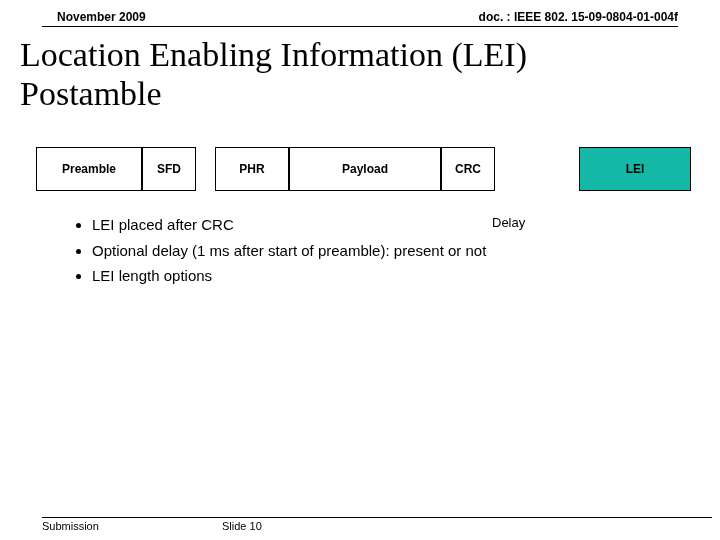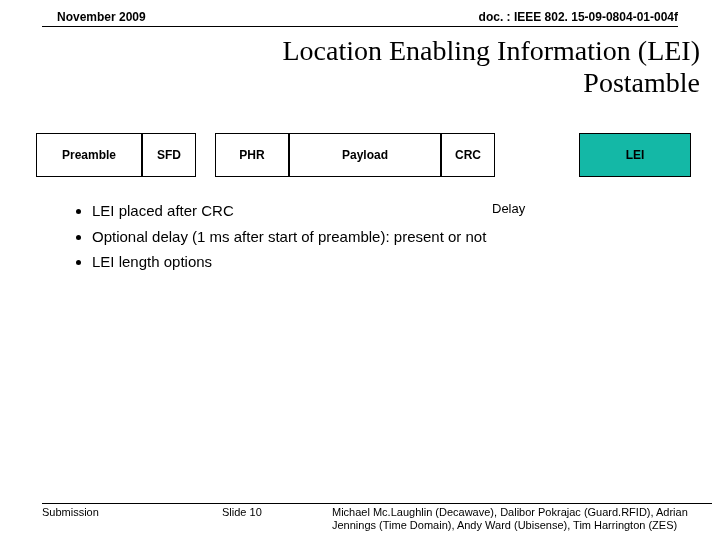--- a/index.html
+++ b/index.html
@@ -20,23 +20,23 @@
     font-size: 12px;
     font-weight: bold;
   }
   .header-right { text-align: right; }
   .hr-top {
     border: none;
     border-top: 1.5px solid #000;
     margin: 2px 42px 0 42px;
   }
   .title {
-    text-align: right;
+    text-align: left;
     font-family: "Times New Roman", serif;
-    font-size: 28px;
+    font-size: 34px;
     font-weight: normal;
     margin: 8px 20px 0 20px;
     line-height: 1.15;
   }
   .packet {
     display: flex;
     margin: 34px 0 0 36px;
     align-items: stretch;
   }
   .cell {
@@ -138,15 +138,14 @@
     <li>Optional delay (1 ms after start of preamble): present or not</li>
     <li>LEI length options</li>
   </ul>
 </div>
 
 <div class="footer">
   <hr class="hr-bottom">
   <div class="footer-row">
     <div class="footer-left">Submission</div>
     <div class="footer-center">Slide 10</div>
-    <div class="footer-right">Michael Mc.Laughlin (Decawave), Dalibor Pokrajac (Guard.RFID), Adrian Jennings (Time Domain), Andy Ward (Ubisense), Tim Harrington (ZES)</div>
   </div>
 </div>
 
 </body></html>

